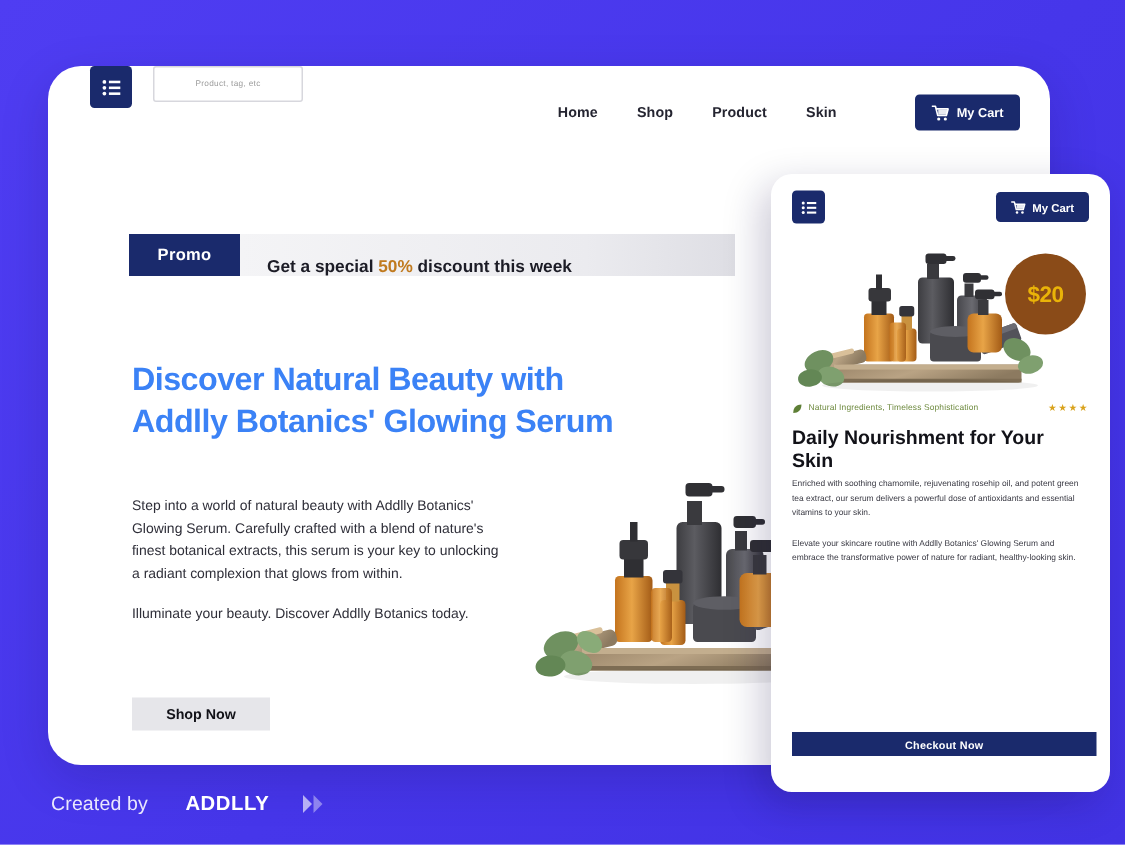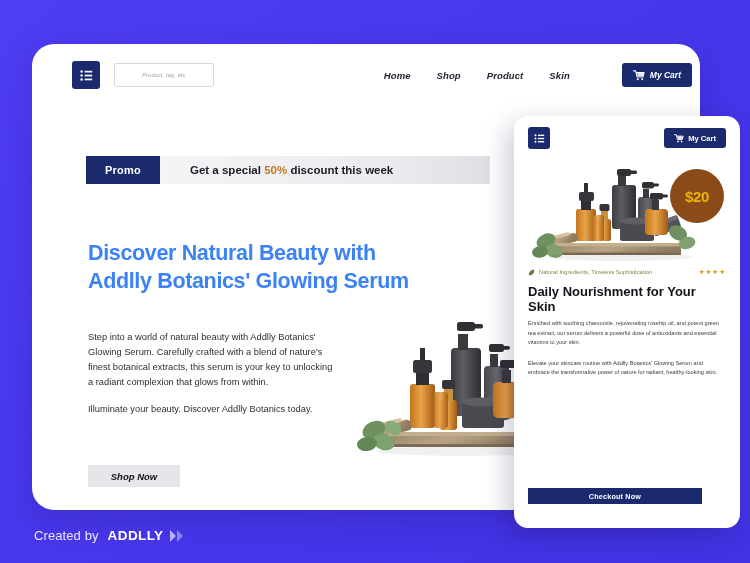--- a/index.html
+++ b/index.html
@@ -36,27 +36,25 @@
     height: 466px;
     background: #ffffff;
     border-radius: 22px;
     box-shadow: 0 10px 32px rgba(20, 12, 80, 0.18);
     overflow: hidden;
   }
 
   
   .nav {
     position: absolute;
-    left: 16px; top: 0;
+    left: 4px; top: 0;
     width: 100%;
     height: 62px;
     display: flex;
-    align-items: center;
     padding: 0 24px 0 24px;
-    font-style: italic;
   }
 
   .menu-btn {
     width: 28px; height: 28px;
     background: #1A2A6C;
     border-radius: 3px;
     display: flex;
     align-items: center;
     justify-content: center;
     flex: 0 0 auto;
@@ -133,22 +131,22 @@
   .promo-tag .lbl {
     color: #fff;
     font-size: 11px;
     font-weight: bold;
     letter-spacing: .2px;
   }
   .promo-text-wrap {
     flex: 1;
     background: linear-gradient(90deg, #f4f4f6 0%, #ebebef 70%, #dedee4 100%);
     display: flex;
-    align-items: center;
-    padding-left: 30px;
+    align-items: flex-end;
+    padding-left: 18px;
   }
   .promo-text {
     font-size: 11.5px;
     font-weight: bold;
     color: #1c1c26;
     white-space: nowrap;
   }
   .promo-text .pct { color: #C07A1E; }
 
   
@@ -183,21 +181,20 @@
     height: 22px;
     background: #e6e6ea;
     display: flex;
     align-items: center;
     justify-content: center;
   }
   .shop-btn .lbl {
     font-size: 9.5px;
     font-weight: bold;
     color: #121218;
-    font-style: italic;
   }
 
   
   .hero-photo {
     position: absolute;
     left: 318px;
     top: 252px;
     width: 200px;
     height: 168px;
     overflow: hidden;
@@ -320,42 +317,42 @@
     margin-top: 11px;
     font-size: 5.6px;
     line-height: 1.72;
     color: #3a3a44;
   }
 
   .checkout-btn {
     position: absolute;
     left: 14px;
     bottom: 24px;
-    width: 174px;
+    width: 203px;
     height: 16px;
     background: #1A2A6C;
     display: flex;
     align-items: center;
     justify-content: center;
   }
   .checkout-btn .lbl {
     font-size: 7.2px;
     font-weight: bold;
     color: #fff;
     letter-spacing: .2px;
   }
 
   
   #brand {
     position: absolute;
     left: 34px;
     top: 528px;
     display: flex;
     align-items: center;
-    gap: 9px;
+    gap: 25px;
   }
   .brand-created {
     color: #E9E7FD;
     font-size: 13px;
     letter-spacing: .1px;
   }
   .brand-name {
     color: #ffffff;
     font-size: 13.5px;
     font-weight: bold;

